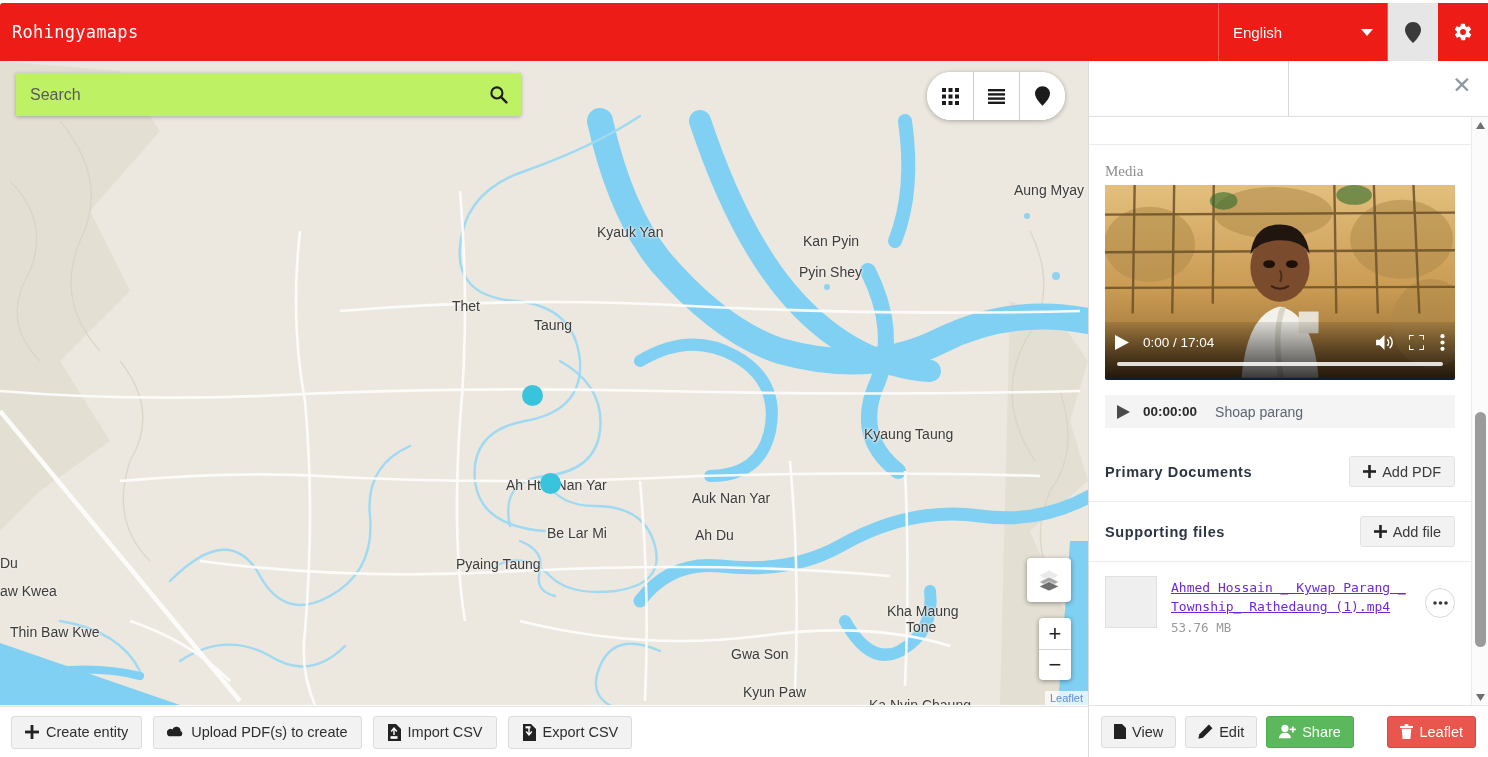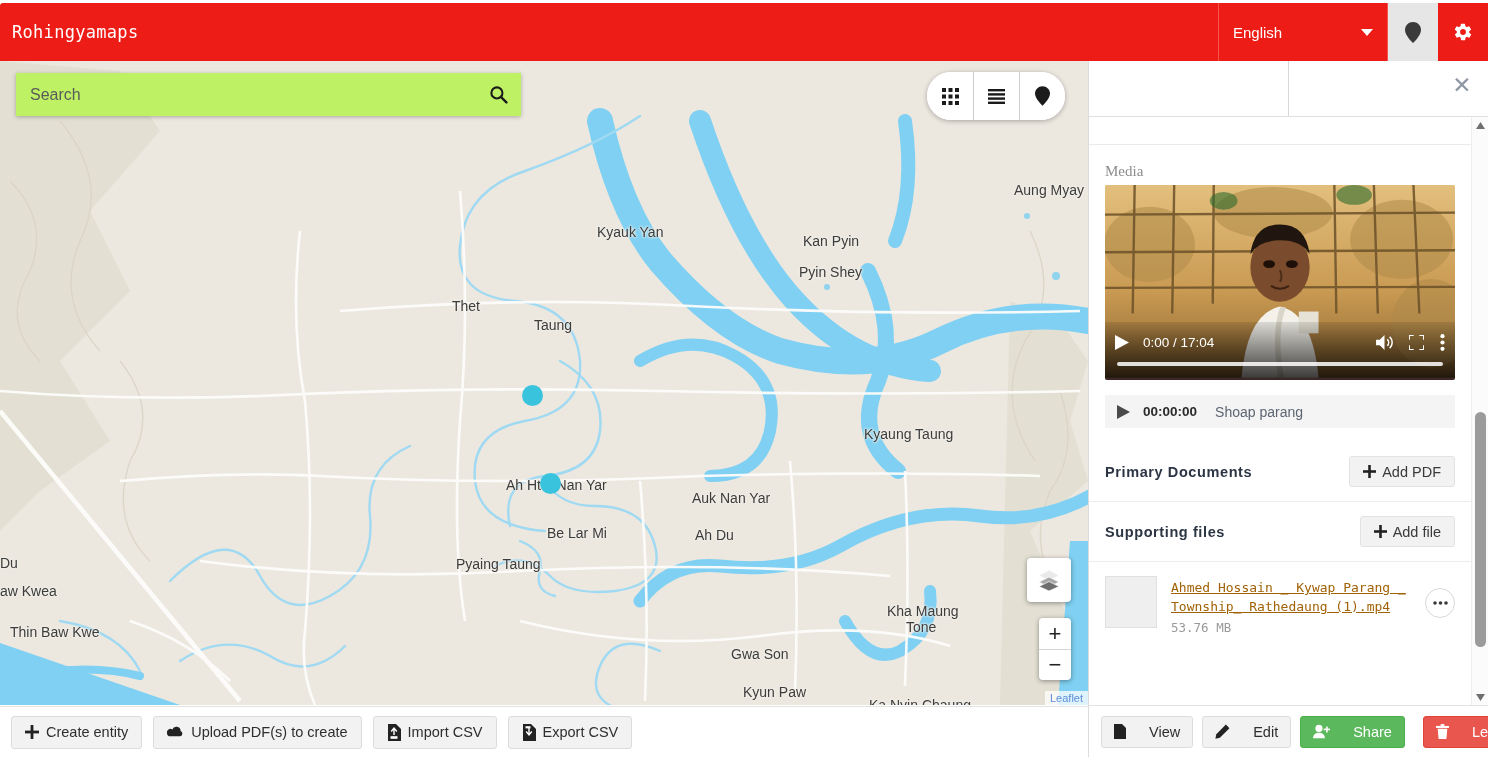--- a/index.html
+++ b/index.html
@@ -131,21 +131,21 @@
   .panel-body {
     position: absolute; left: 0; top: 85px; right: 17px; bottom: 52px;
     overflow: hidden; background: #fff;
   }
   .media-label {
     font-size: 15px; color: #8d8d8d; padding: 17px 0 5px 16px;
     font-family: "Liberation Serif", serif;
   }
   .video {
     position: relative; margin: 0 16px; height: 195px; border-radius: 2px;
-    overflow: hidden; background: #fca5a5; padding-left: 39px;
+    overflow: hidden; background: #3b82f6; padding-left: 39px;
   }
   .video-still { position: absolute; inset: 0; }
   .video-ctrl {
     position: absolute; left: 0; right: 0; bottom: 0; height: 58px;
     background: linear-gradient(to top, rgba(0,0,0,.78), rgba(0,0,0,.10));
   }
   .video-row {
     position: absolute; left: 10px; right: 10px; top: 8px; height: 24px;
     display: flex; align-items: center; color: #fff;
   }
@@ -181,21 +181,21 @@
     font-size: 14.5px; color: #3a3a3a; cursor: pointer;
     font-family: "Liberation Sans", sans-serif;
   }
   .filerow { display: flex; align-items: flex-start; padding: 14px 16px 0 16px; }
   .filethumb {
     width: 52px; height: 52px; background: #efefef; border: 1px solid #e0e0e0;
     flex: 0 0 auto;
   }
   .fileinfo { flex: 1 1 auto; padding-left: 14px; padding-top: 2px; }
   .filename {
-    font-size: 13px; color: #a16207; text-decoration: underline;
+    font-size: 13px; color: #6d28d9; text-decoration: underline;
     line-height: 19px; cursor: pointer;
     font-family: "DejaVu Sans Mono", monospace; word-break: break-word;
   }
   .filesize {
     font-size: 12.5px; color: #9a9a9a; margin-top: 4px;
     font-family: "DejaVu Sans Mono", monospace;
   }
   .dots {
     width: 30px; height: 30px; border-radius: 50%; border: 1px solid #d8d8d8;
     display: flex; align-items: center; justify-content: center;
@@ -213,21 +213,21 @@
   .pscroll-thumb {
     position: absolute; left: 3px; width: 11px; top: 295px; height: 235px;
     background: #9b9b9b; border-radius: 6px; cursor: pointer;
   }
   .panel-foot {
     position: absolute; left: 0; right: 0; bottom: 0; height: 52px;
     border-top: 1px solid #e3e3e3; display: flex; align-items: center;
     gap: 9px; padding: 0 12px; background: #fff;
   }
   .fbtn {
-    display: flex; align-items: center; gap: 23px; height: 32px; padding: 0 12px;
+    display: flex; align-items: center; gap: 6px; height: 32px; padding: 0 12px;
     border-radius: 3px; font-size: 14.5px; cursor: pointer; white-space: nowrap;
     font-family: "Liberation Sans", sans-serif;
     background: #f2f2f2; border: 1px solid #dcdcdc; color: #2e2e2e;
   }
   .fbtn.green { background: #5cb85c; border-color: #4cae4c; color: #fff; }
   .fbtn.red   { background: #e8564e; border-color: #e0453d; color: #fff; }
   .fspacer { flex: 1 1 auto; }
 </style>
 </head>
 <body>

